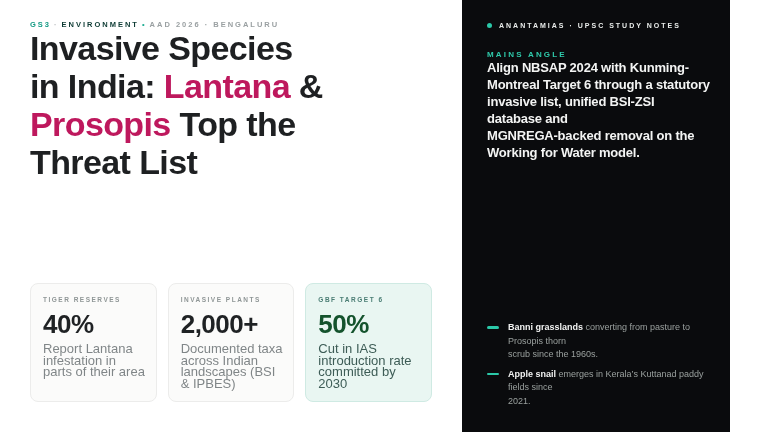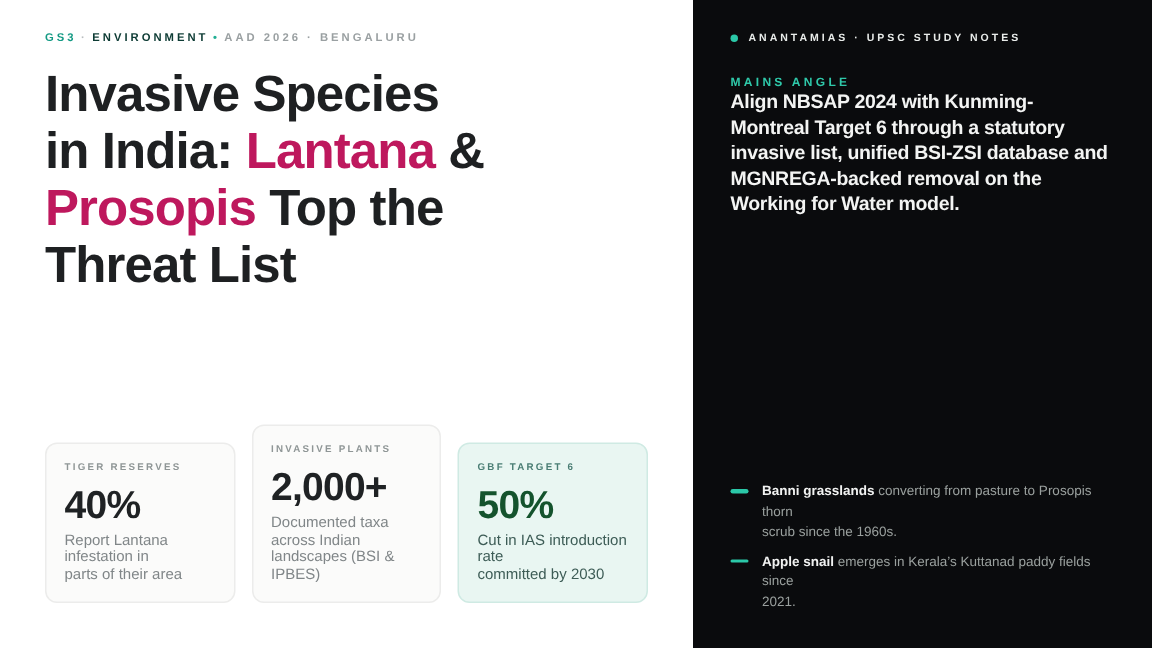--- a/index.html
+++ b/index.html
@@ -19,68 +19,67 @@
   }
   .eyebrow-left {
     font-size:7.5px; font-weight:bold; letter-spacing:2px;
     color:#9aa0a2; white-space:nowrap;
   }
   .eyebrow-left .gs { color:#149a84; }
   .eyebrow-left .sep { color:#b9bdbf; padding:0 3px; }
   .eyebrow-left .subject { color:#0d3b34; }
   .eyebrow-left .dot { color:#1fae93; padding:0 3px; }
   .headline {
-    margin-top:15px;
     font-size:34px; line-height:38px; font-weight:bold;
     letter-spacing:-0.6px; color:#1e2022;
     white-space:pre-line;
   }
   .headline .accent { color:#be185d;text-align:right; }
   .subtitle {
     margin-top:16px;
     font-size:12.5px; line-height:18.5px;
     color:#8f9497; letter-spacing:-0.1px;
     white-space:pre-line;
   }
   .cards-row {
     margin-top:auto;
-    display:flex; gap:11px;align-items:flex-end;
+    display:flex; gap:11px;
   }
   .stat-card {
     width:127px;
     background:#fbfbfa;
     border:1px solid #ececeb;
     border-radius:8px;
     padding:12px 10px 12px 12px;
   }
   .stat-card .card-label {
     font-size:6.5px; font-weight:bold; letter-spacing:1.5px;
     color:#8f9696; white-space:nowrap;
   }
   .stat-card .card-value {
     margin-top:7px;
     font-size:26px; line-height:28px; font-weight:bold;
     letter-spacing:-0.5px; color:#1f2224;
   }
   .stat-card .card-desc {
     margin-top:5px;
-    font-size:10px; line-height:11.5px;
+    font-size:13px; line-height:11.5px;
     color:#808688; white-space:pre-line;
   }
   .stat-card.accent-card {
     background:#e9f6f2;
     border-color:#cfeae3;
   }
   .stat-card.accent-card .card-label { color:#4a7d74; }
   .stat-card.accent-card .card-value { color:#14532d; }
   .stat-card.accent-card .card-desc { color:#3d5c56; }
 
   
   .right-panel {
-    width:306px; height:432px;
+    width:268px; height:432px;
     background:#0a0b0d;
     padding:22px 20px 24px 25px;
     display:flex; flex-direction:column;
     color:#f2f3f2;
   }
   .eyebrow-right {
     display:flex; align-items:center;
   }
   .brand-dot {
     width:5px; height:5px; border-radius:50%;

